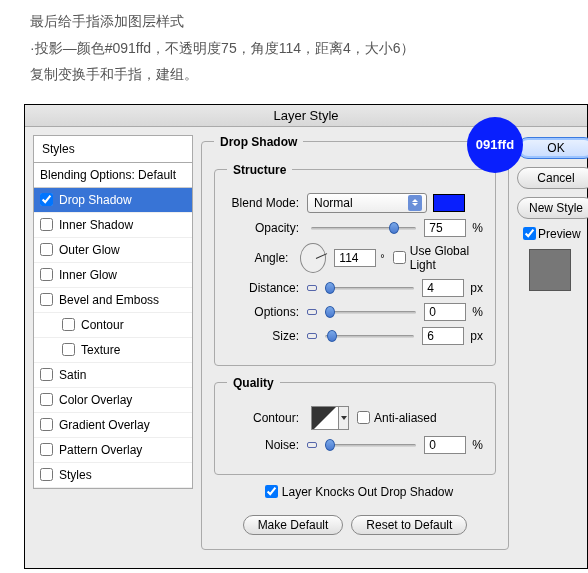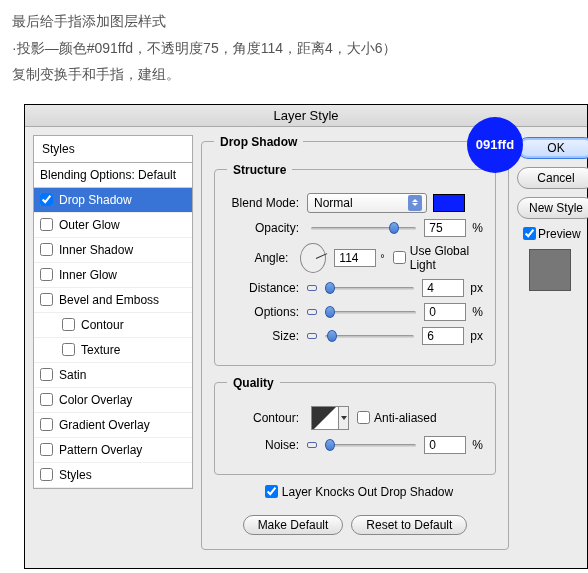--- a/index.html
+++ b/index.html
@@ -1,17 +1,17 @@
 <!DOCTYPE html>
 <html><head>
   <meta charset="utf-8">
   <style>
     * { box-sizing: border-box; margin: 0; padding: 0; }
     body { font-family: Arial, sans-serif; font-size: 12px; background: #fff; width: 588px; }
-    .instructions { padding: 8px 12px 16px; font-size: 14px; color: #555; line-height: 1.9; }
+    .instructions { padding: 8px 30px 16px; font-size: 14px; color: #555; line-height: 1.9; }
     .dialog { border: 1px solid #000000; margin: 0 0 0 24px; width: 564px; }
     .titlebar { background: linear-gradient(#e8e8e8,#d8d8d8); border-bottom: 1px solid #aaa; text-align: center; padding: 3px 0; font-size: 13px; }
     .dialog-body { display: flex; padding: 8px 0 8px 8px; background: #ececec; min-height: 430px; }
     .styles-col { width: 160px; }
     .styles-header { border: 1px solid #aaa; background: #fff; padding: 6px 8px; font-size: 12px; }
     .styles-list { border: 1px solid #aaa; border-top: none; background: #fff; }
     .style-row { display: flex; align-items: center; padding: 5px 6px; border-bottom: 1px solid #eee; font-size: 12px; }
     .style-row.bopt { border-bottom: 1px solid #ccc; }
     .style-row.sel { background: #3874d6; color: #fff; }
     .style-row input[type=checkbox] { margin-right: 6px; }
@@ -69,25 +69,25 @@
       <div class="styles-list">
         <div class="style-row bopt">
             <span>Blending Options: Default</span>
           </div>
         <div class="style-row sel">
             <input type="checkbox" checked="" style="">
             <span>Drop Shadow</span>
           </div>
         <div class="style-row">
             <input type="checkbox" style="">
+            <span>Inner Shadow</span>
+          </div>
+        <div class="style-row">
+            <input type="checkbox" style="">
             <span>Outer Glow</span>
-          </div>
-        <div class="style-row">
-            <input type="checkbox" style="">
-            <span>Inner Shadow</span>
           </div>
         <div class="style-row">
             <input type="checkbox" style="">
             <span>Inner Glow</span>
           </div>
         <div class="style-row">
             <input type="checkbox" style="">
             <span>Bevel and Emboss</span>
           </div>
         <div class="style-row indent">

